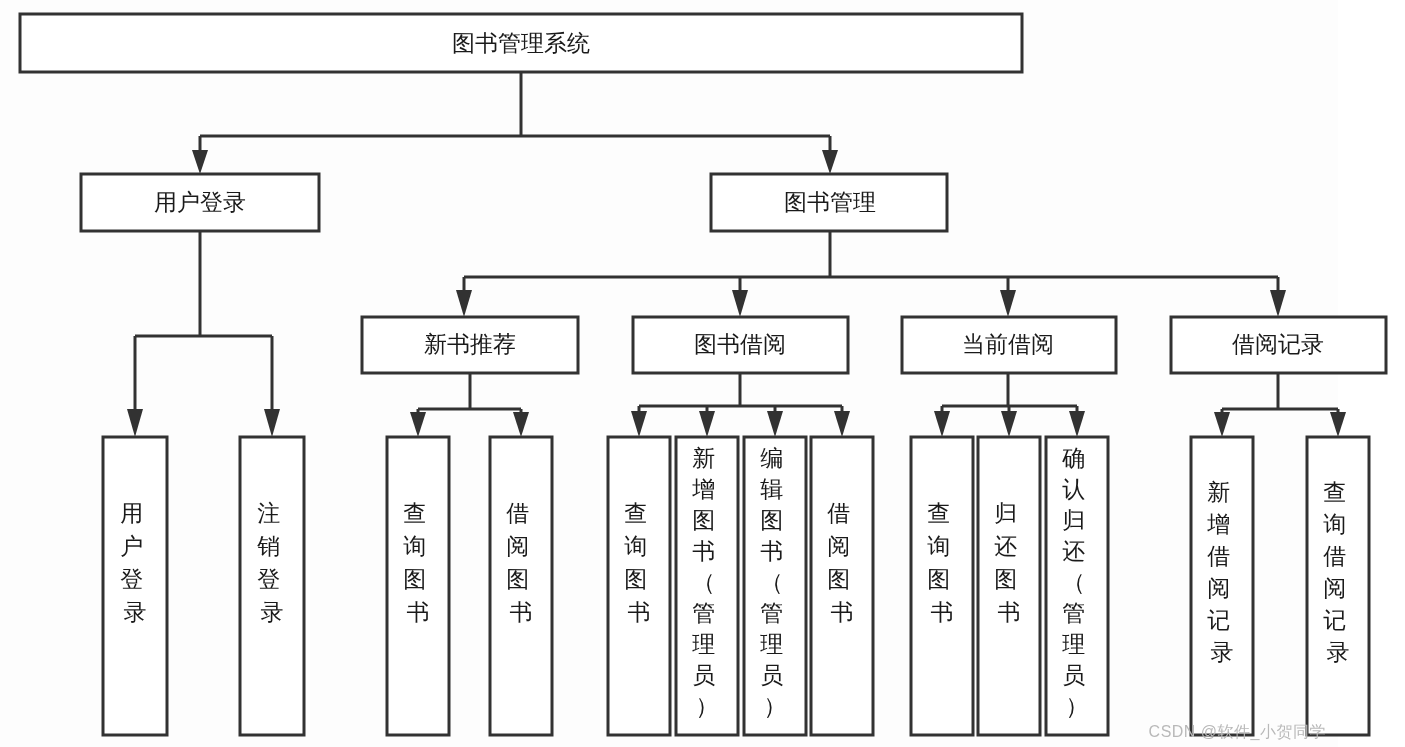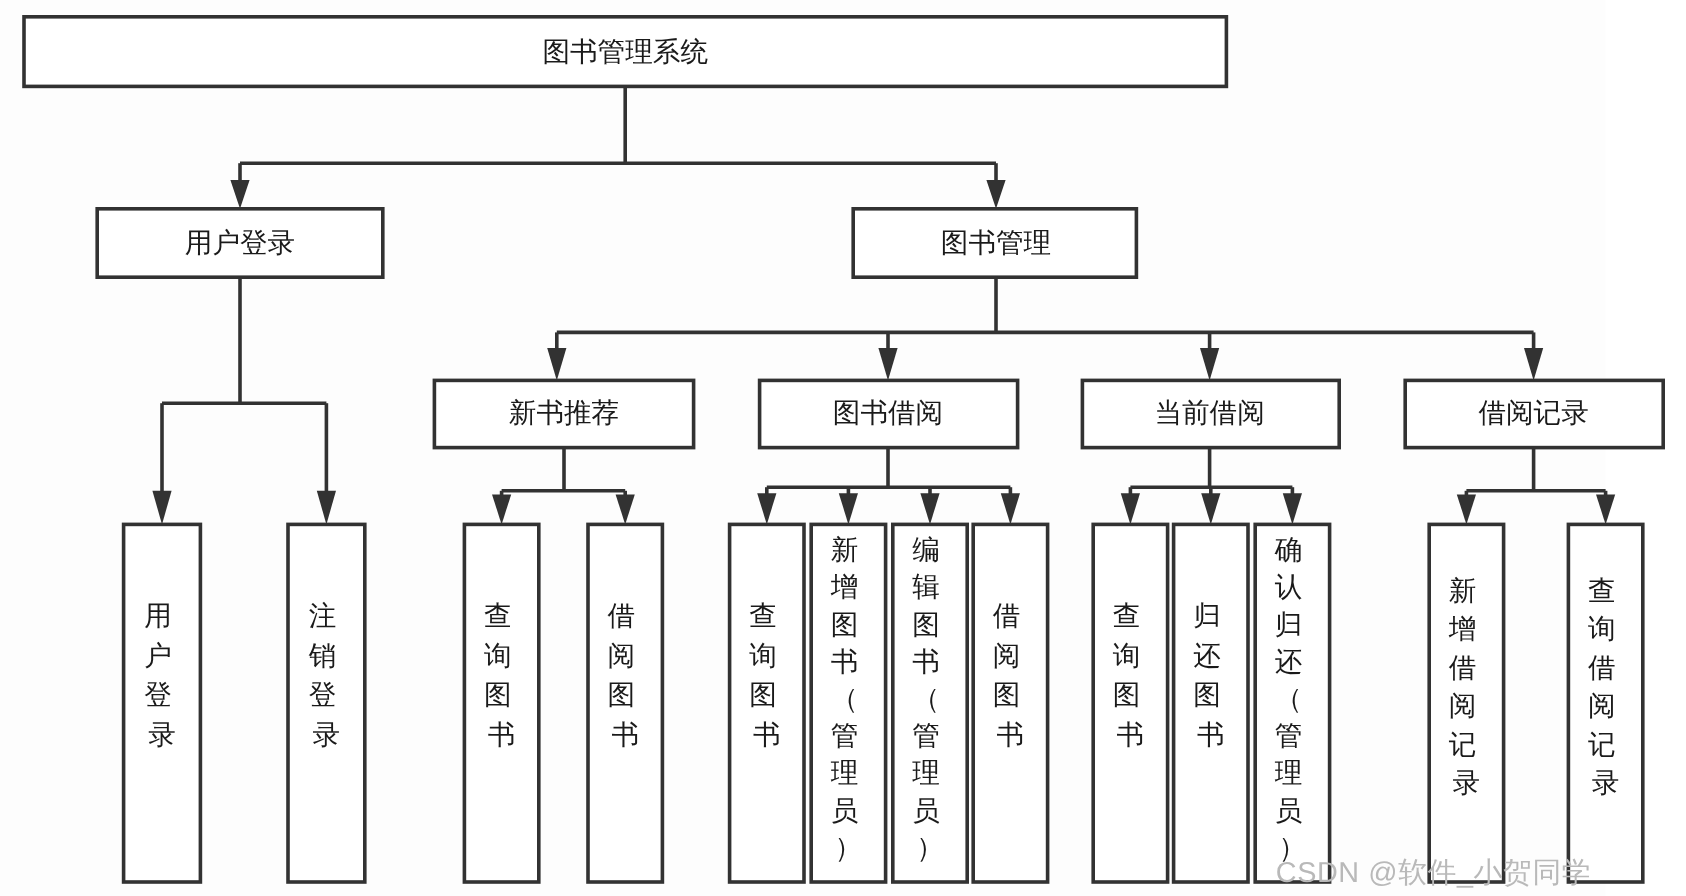--- a/index.html
+++ b/index.html
@@ -52,21 +52,21 @@
     font-family: "Liberation Sans", "DejaVu Sans", sans-serif;
     font-size: 23px;
     fill: #1a1a1a;
     text-anchor: middle;
   }
   .watermark {
     position: absolute;
     right: 12px;
     bottom: 4px;
     font-family: "Liberation Sans", "DejaVu Sans", sans-serif;
-    font-size: 24px;
+    font-size: 16px;
     color: #b9b9b9;
     letter-spacing: 0.5px;
     white-space: nowrap;
     pointer-events: none;
   }
 </style>
 </head>
 <body>
 
 <div id="diagram-root">

